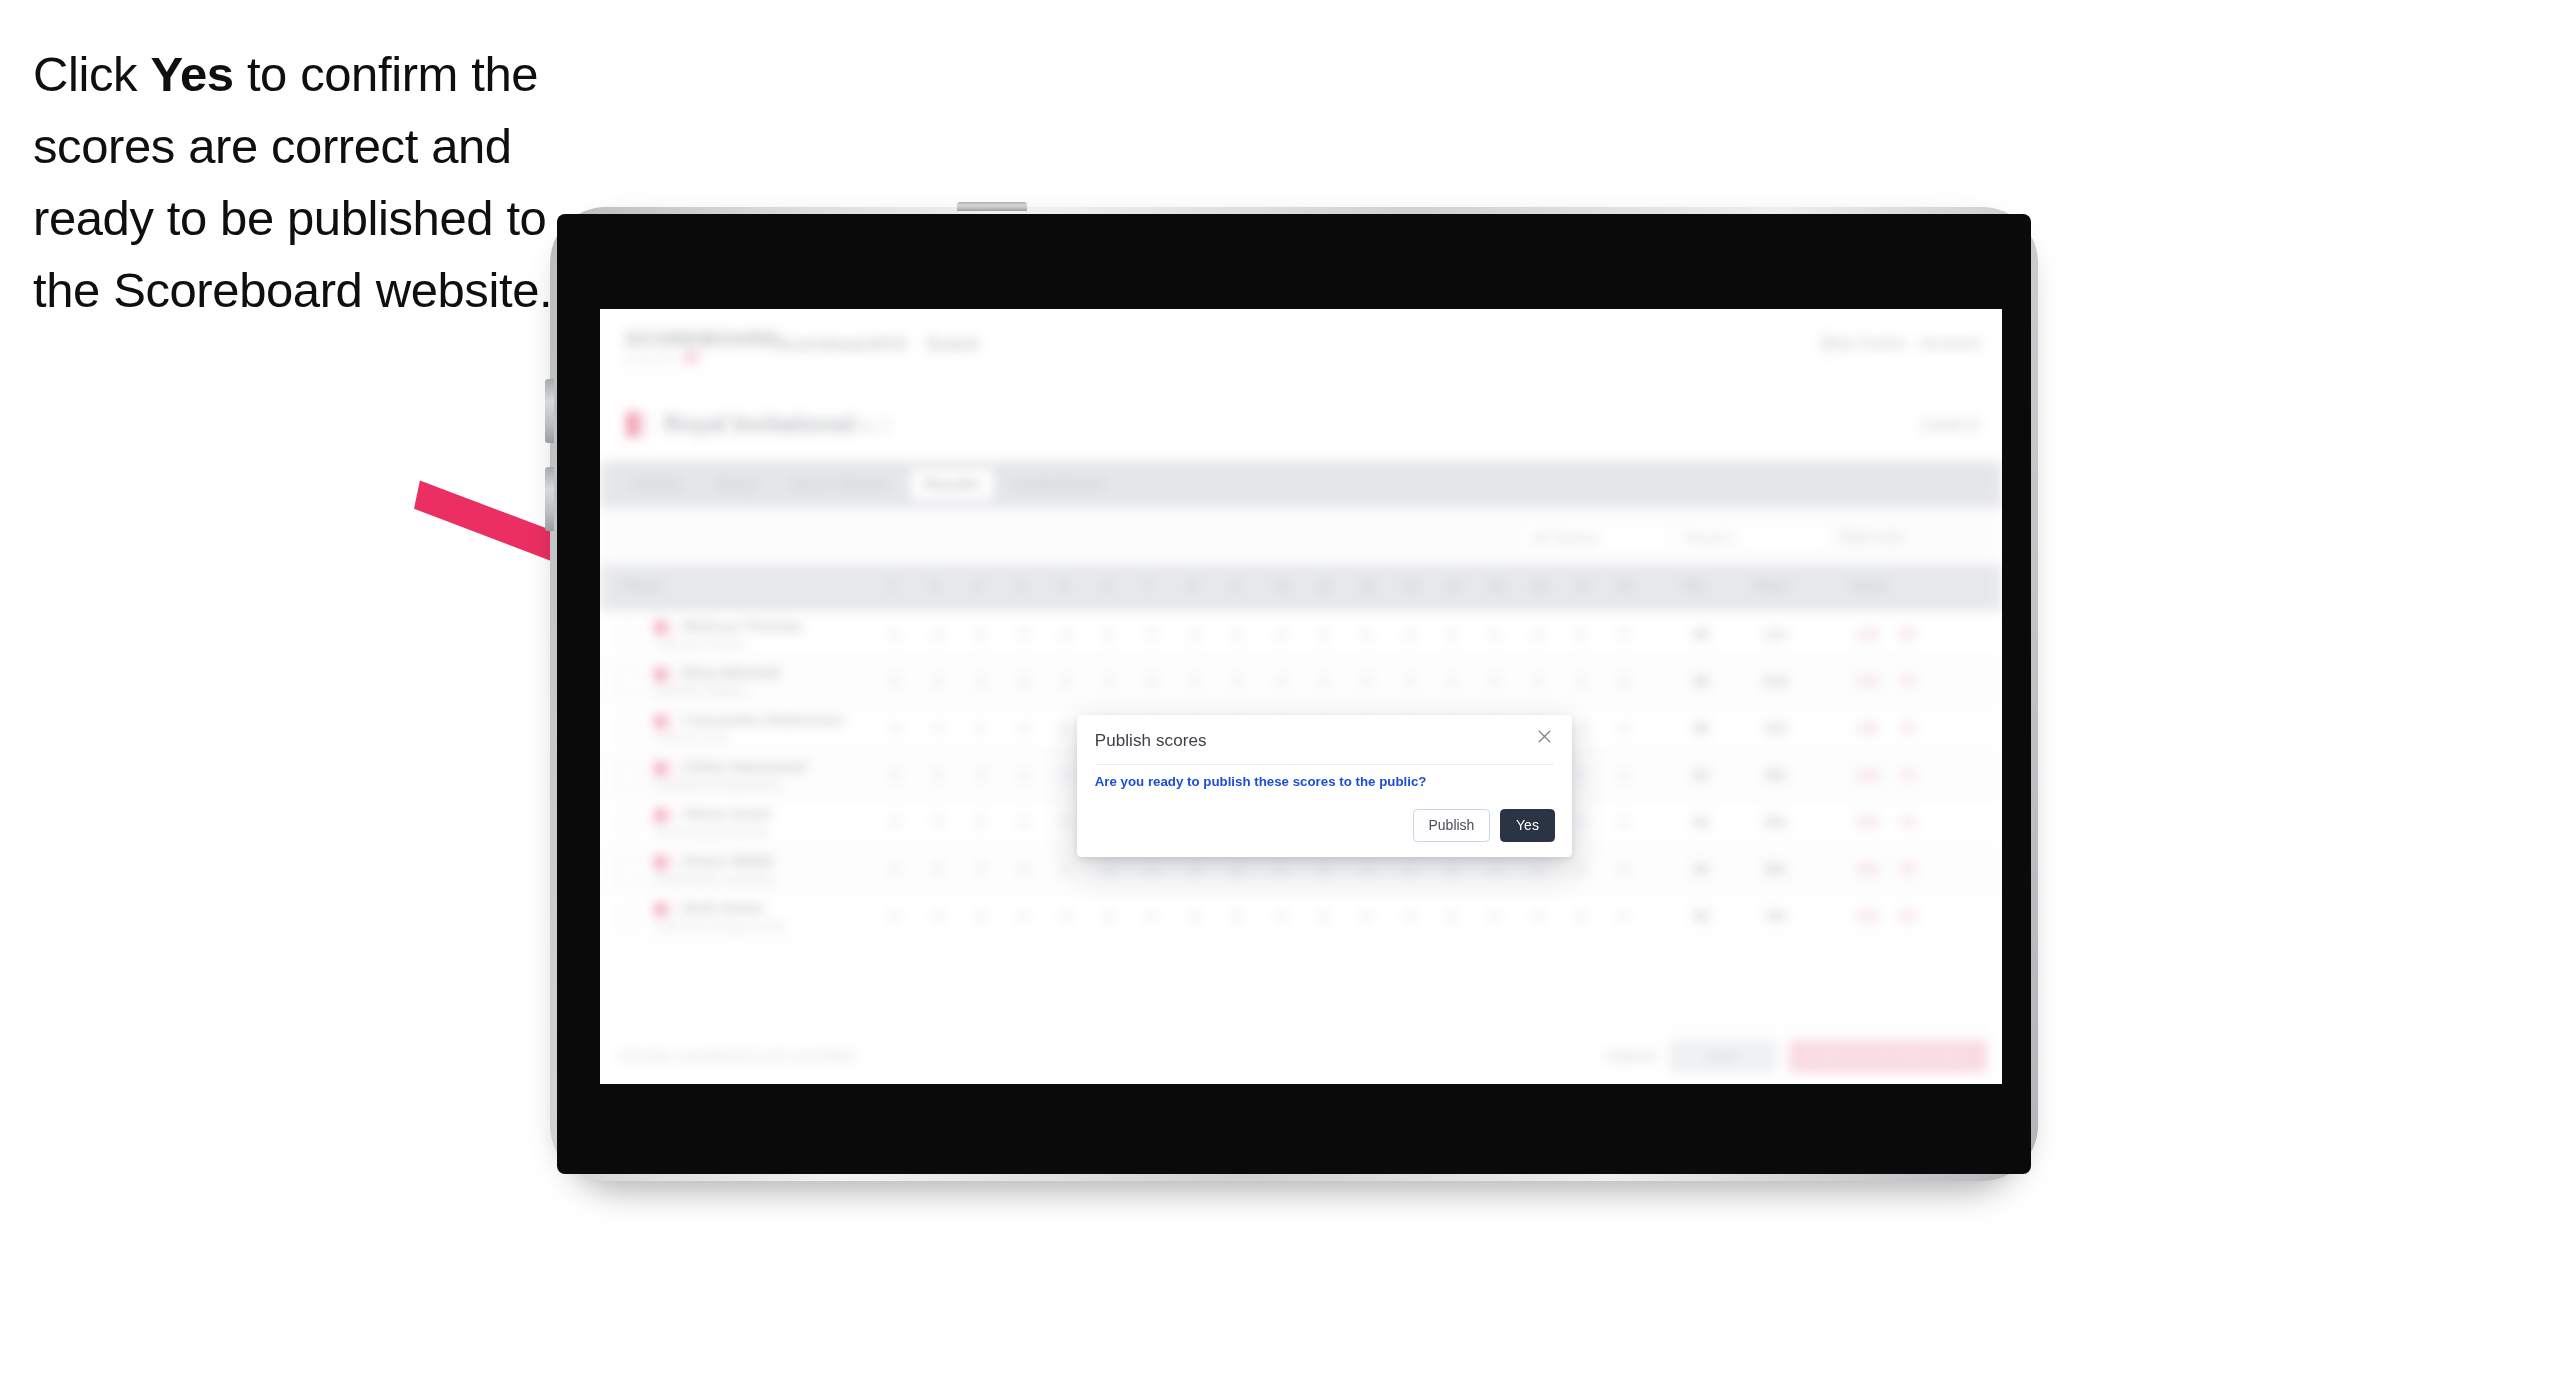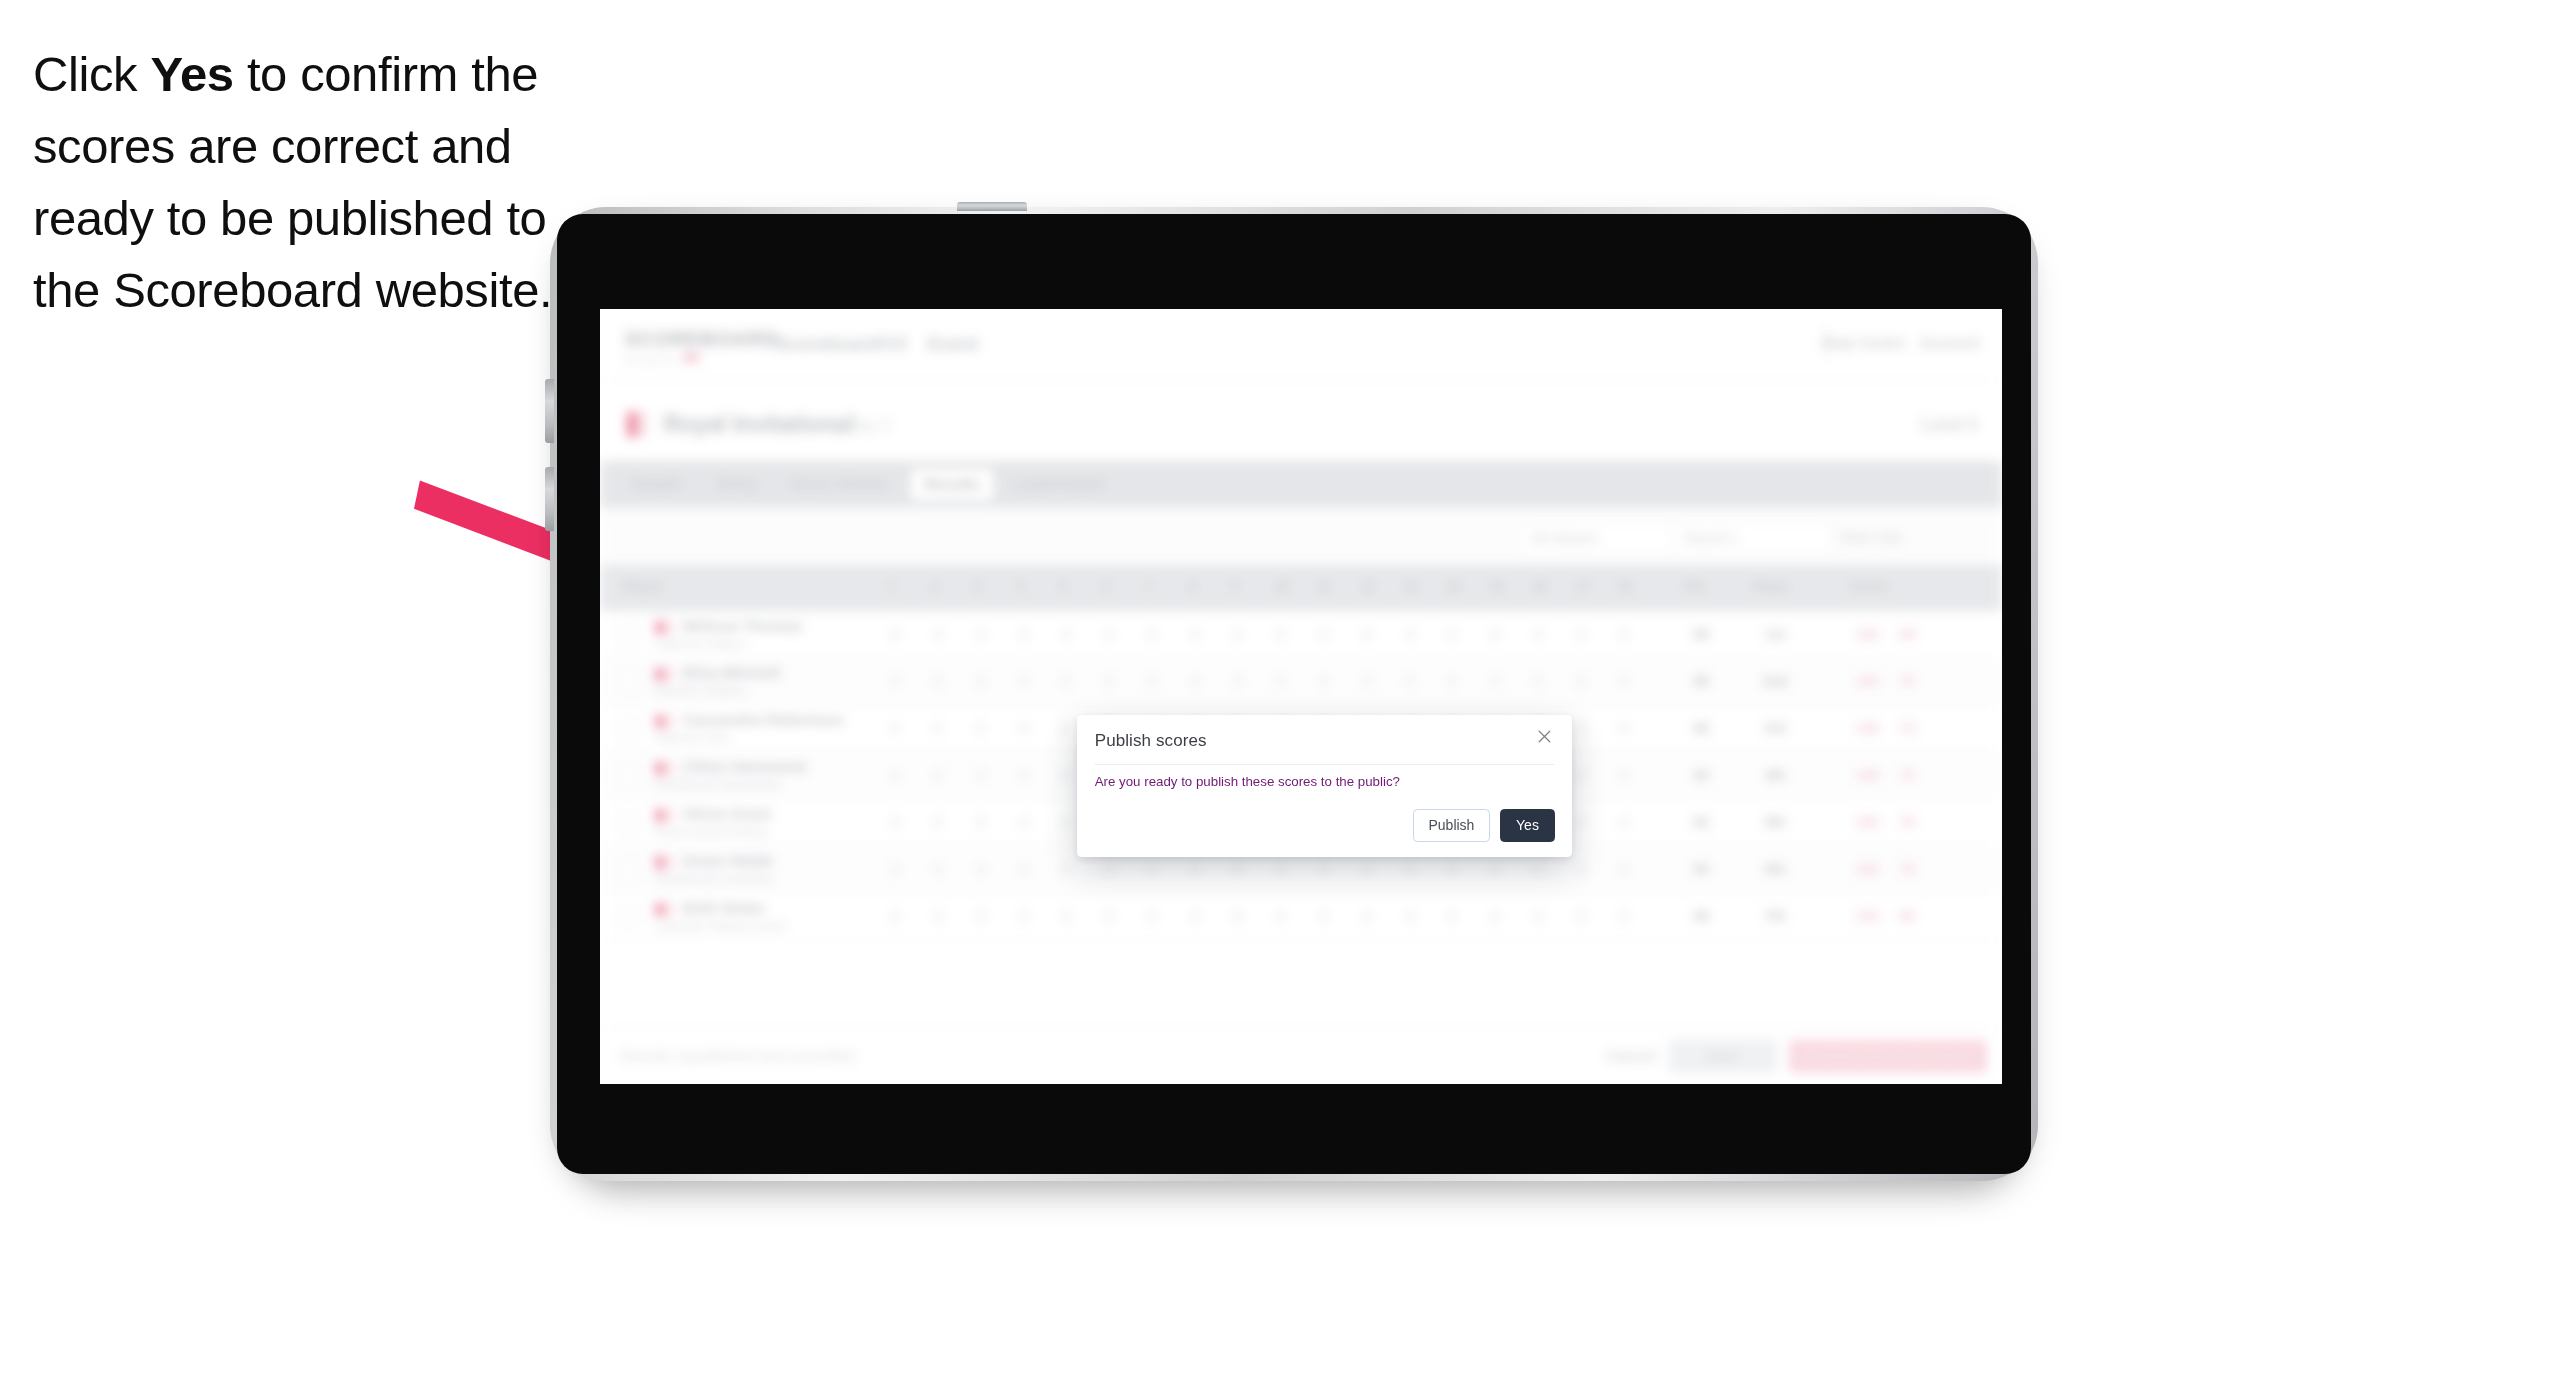--- a/index.html
+++ b/index.html
@@ -62,21 +62,21 @@
     position: absolute;
     inset: 0;
     border-radius: 56px;
     background: linear-gradient(100deg,#b9bbbd 0%,#d9dbdd 14%,#f1f2f3 28%,#cfd1d3 52%,#eceef0 74%,#b3b5b8 100%);
     padding: 6.7px;
     box-sizing: border-box;
   }
   #tablet-bezel {
     position: absolute;
     left: 6.7px; top: 6.7px; right: 6.7px; bottom: 6.7px;
-    border-radius: 26px;
+    border-radius: 8px;
     background: #0a0a0a;
   }
   
   .frame-btn {
     position: absolute;
     background: linear-gradient(180deg,#a8abae,#d6d8da 35%,#bcbfc2 70%,#9b9ea1);
     border-radius: 2.2px;
   }
   #btn-power { left: 407px; top: -5.2px; width: 70px; height: 9px; border-radius: 3px 3px 0 0; }
   #btn-vol-a { left: -5.2px; top: 172px; width: 9px; height: 64px; border-radius: 3px 0 0 3px; }
@@ -300,21 +300,21 @@
   }
   #modal-close {
     position: absolute; right: -1.5px; top: 10.4px;
     width: 22px; height: 22px;
     display: flex; align-items: center; justify-content: center;
     cursor: pointer;
   }
   #modal-close svg { display: block; }
   #modal-body {
     position: absolute; left: 18px; top: 59px;
-    font-size: 13.3px; color: #701a75; font-weight: 400;
+    font-size: 13.3px; color: #1d4ed8; font-weight: 700;
   }
   #modal-actions {
     position: absolute; right: 16.3px; bottom: 15px;
     display: flex; gap: 9.6px; align-items: center;
   }
   .btn {
     height: 33px;
     border-radius: 4.4px;
     font-size: 14px;
     display: flex; align-items: center; justify-content: center;

